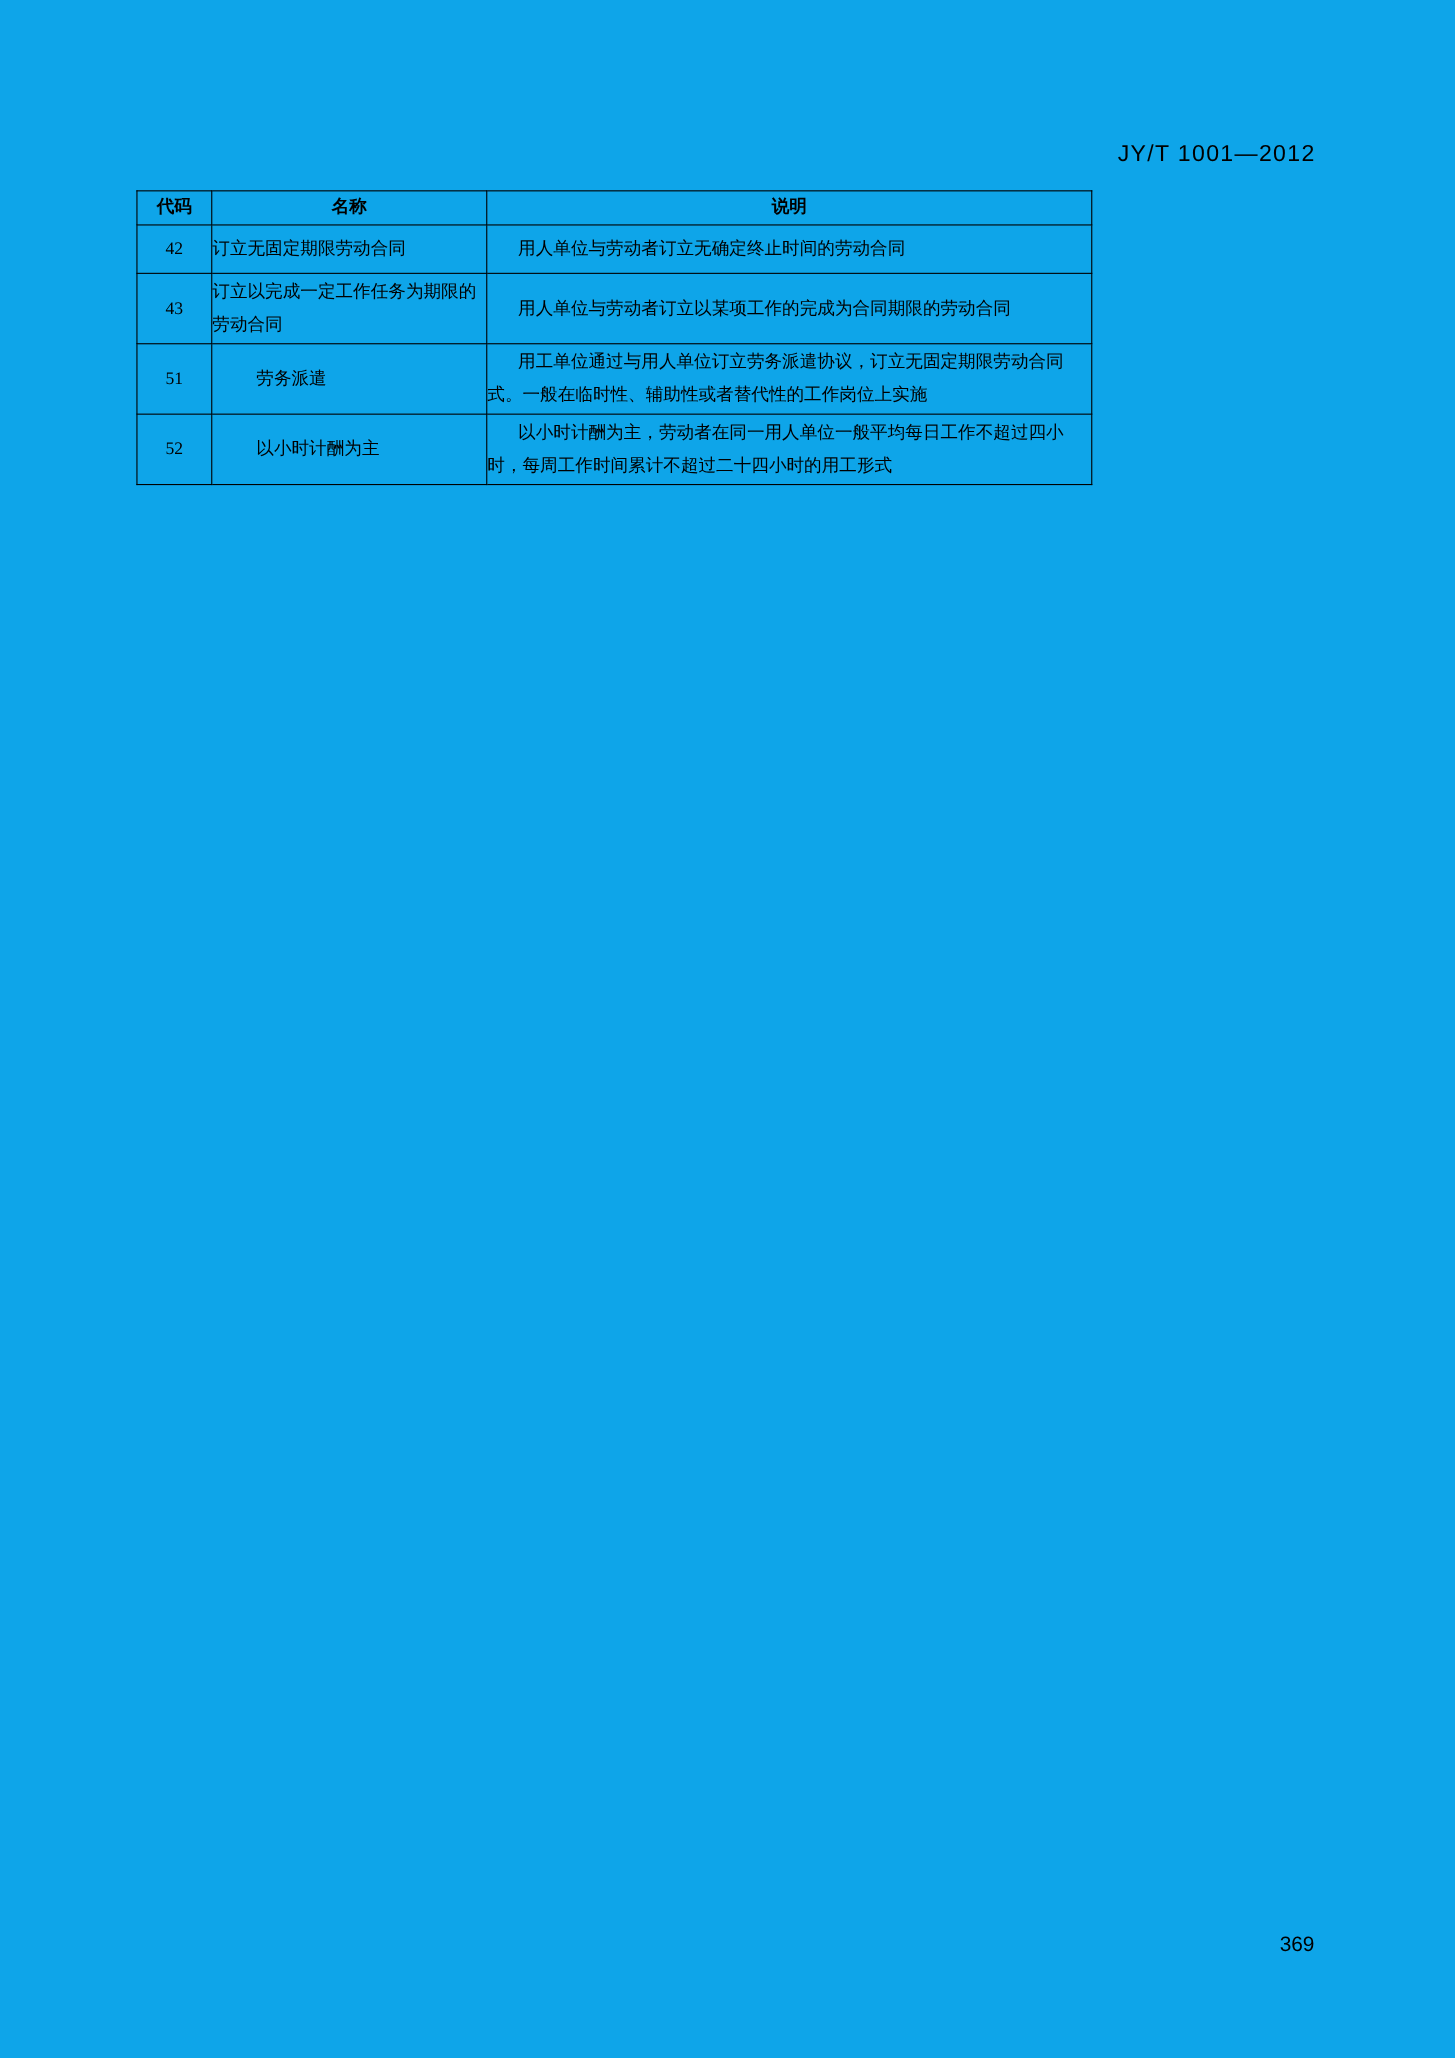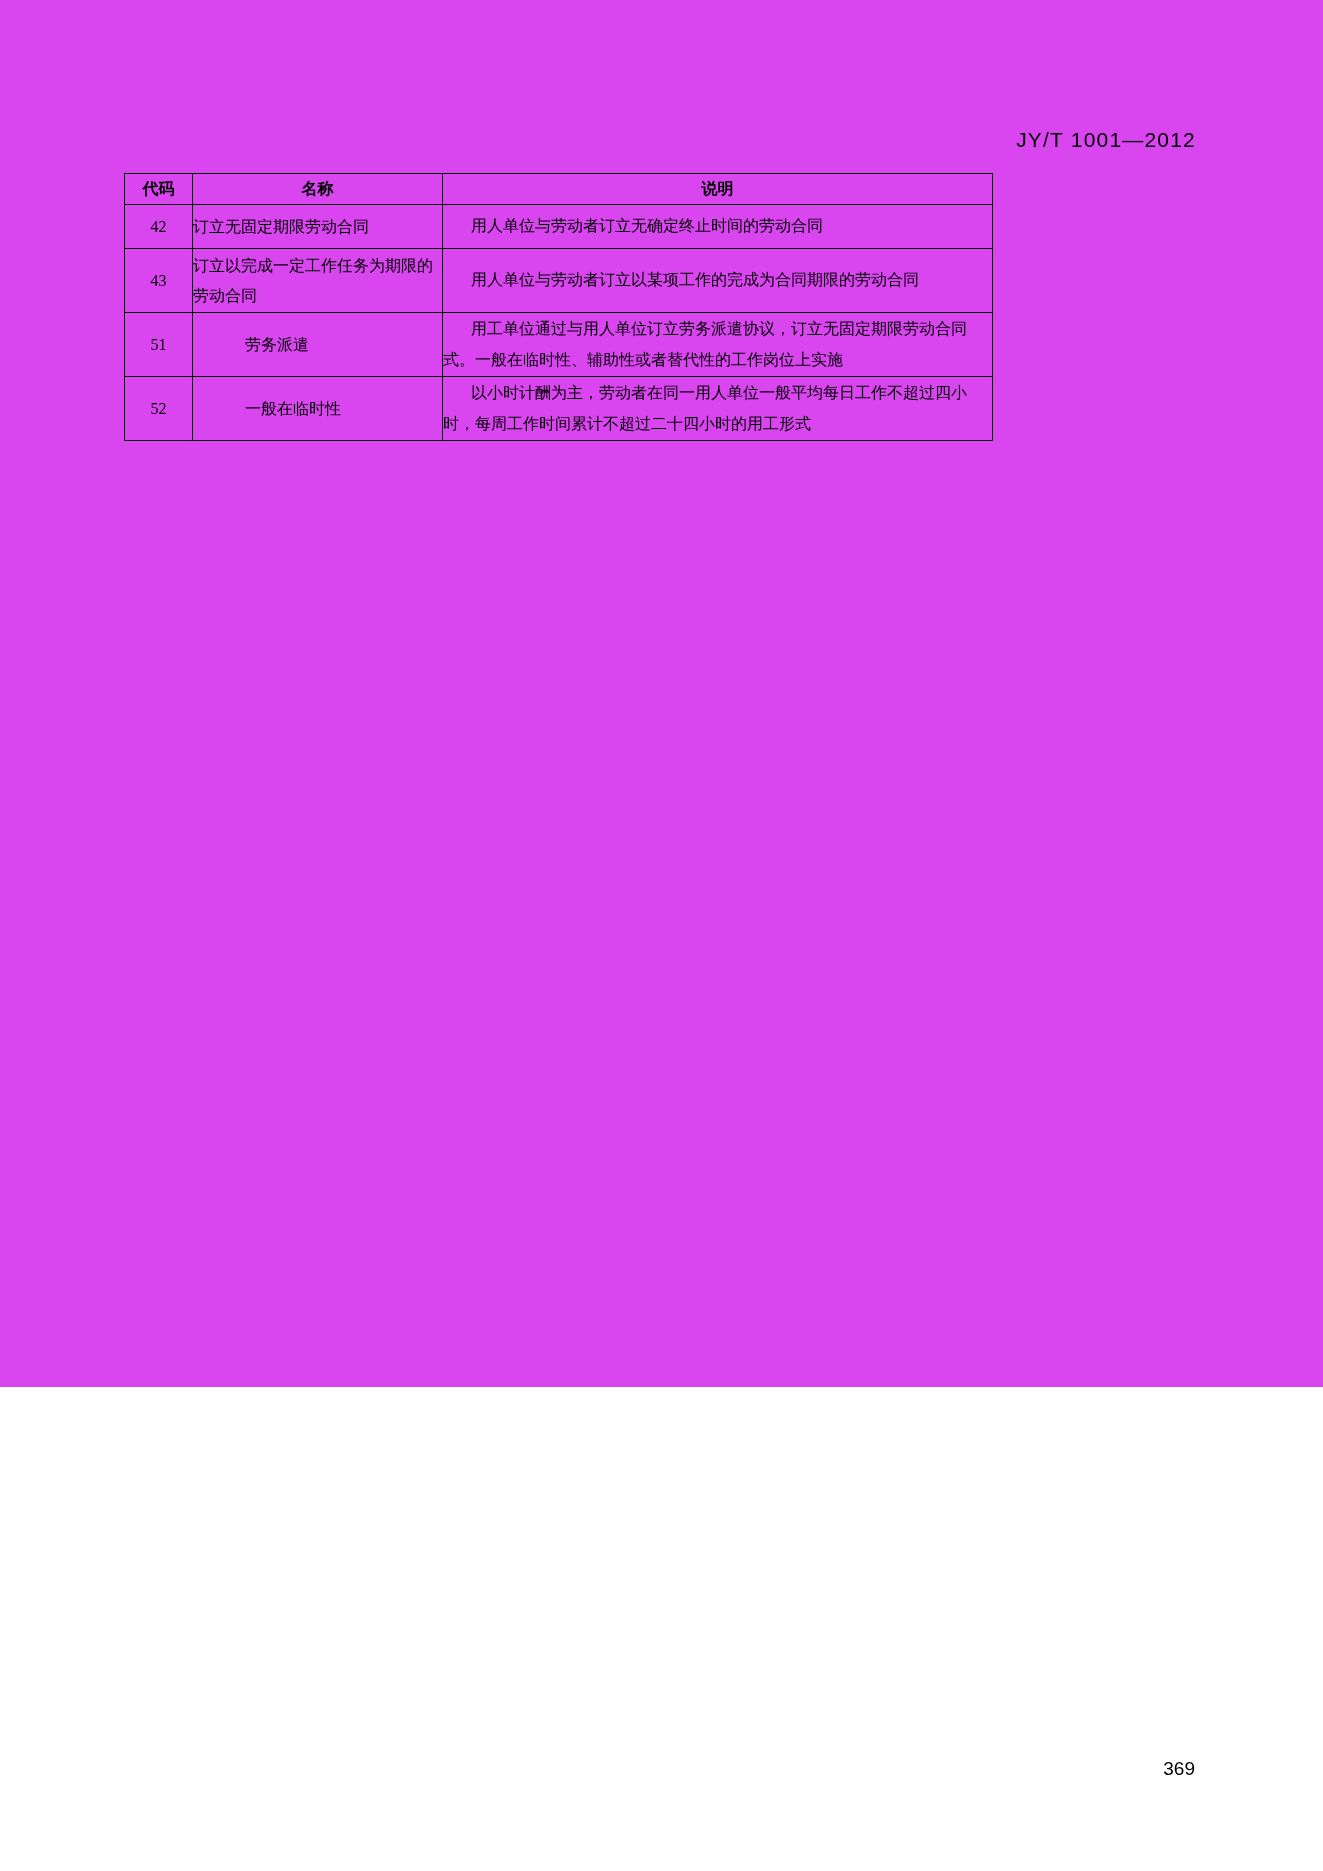--- a/index.html
+++ b/index.html
@@ -11,22 +11,22 @@
     width: 1323px;
     height: 1871px;
     position: relative;
     font-family: "Liberation Serif", serif;
     color: #000000;
   }
   .page {
     position: absolute;
     left: 0; top: 0;
     width: 1323px;
-    height: 1387px;
-    background: #d946ef;
+    height: 1871px;
+    background: #0ea5e9;
   }
   .header-code {
     position: absolute;
     right: 127px;
     top: 128px;
     font-family: "Liberation Sans", sans-serif;
     font-size: 21px;
     letter-spacing: 1.2px;
     font-weight: 400;
     white-space: nowrap;
@@ -64,21 +64,21 @@
     padding-left: 10px;
     font-size: 16px;
   }
   td.code-cell.bold { font-weight: bold; }
   td.name-cell {
     padding-left: 26px;
     padding-right: 8px;
     font-size: 16px;
   }
   td.name-cell.bold { font-weight: bold; padding-left: 14px;}
-  td.name-cell.indent2 { padding-left: 52px; }
+  td.name-cell.indent2 { padding-left: 40px; }
   td.desc-cell {
     padding-left: 14px;
     padding-right: 14px;
     font-size: 16px;
     text-align: justify;
   }
   td.desc-cell .ind {
     display: block;
     text-indent: 28px;
     font-family: Liberation Mono, monospace;
@@ -140,21 +140,21 @@
         <td class="code-cell">51</td>
         <td class="name-cell indent2">劳务派遣</td>
         <td class="desc-cell">
           <span class="ind">用工单位通过与用人单位订立劳务派遣协议，订立无固定期限劳动合同</span>
           <span class="noind">式。一般在临时性、辅助性或者替代性的工作岗位上实施</span>
         </td>
       </tr>
 
       <tr class="row-tall">
         <td class="code-cell">52</td>
-        <td class="name-cell indent2">一般在临时性</td>
+        <td class="name-cell indent2">以小时计酬为主</td>
         <td class="desc-cell">
           <span class="ind">以小时计酬为主，劳动者在同一用人单位一般平均每日工作不超过四小</span>
           <span class="noind">时，每周工作时间累计不超过二十四小时的用工形式</span>
         </td>
       </tr>
 
     </tbody>
   </table>
 
   <div class="page-number">369</div>

